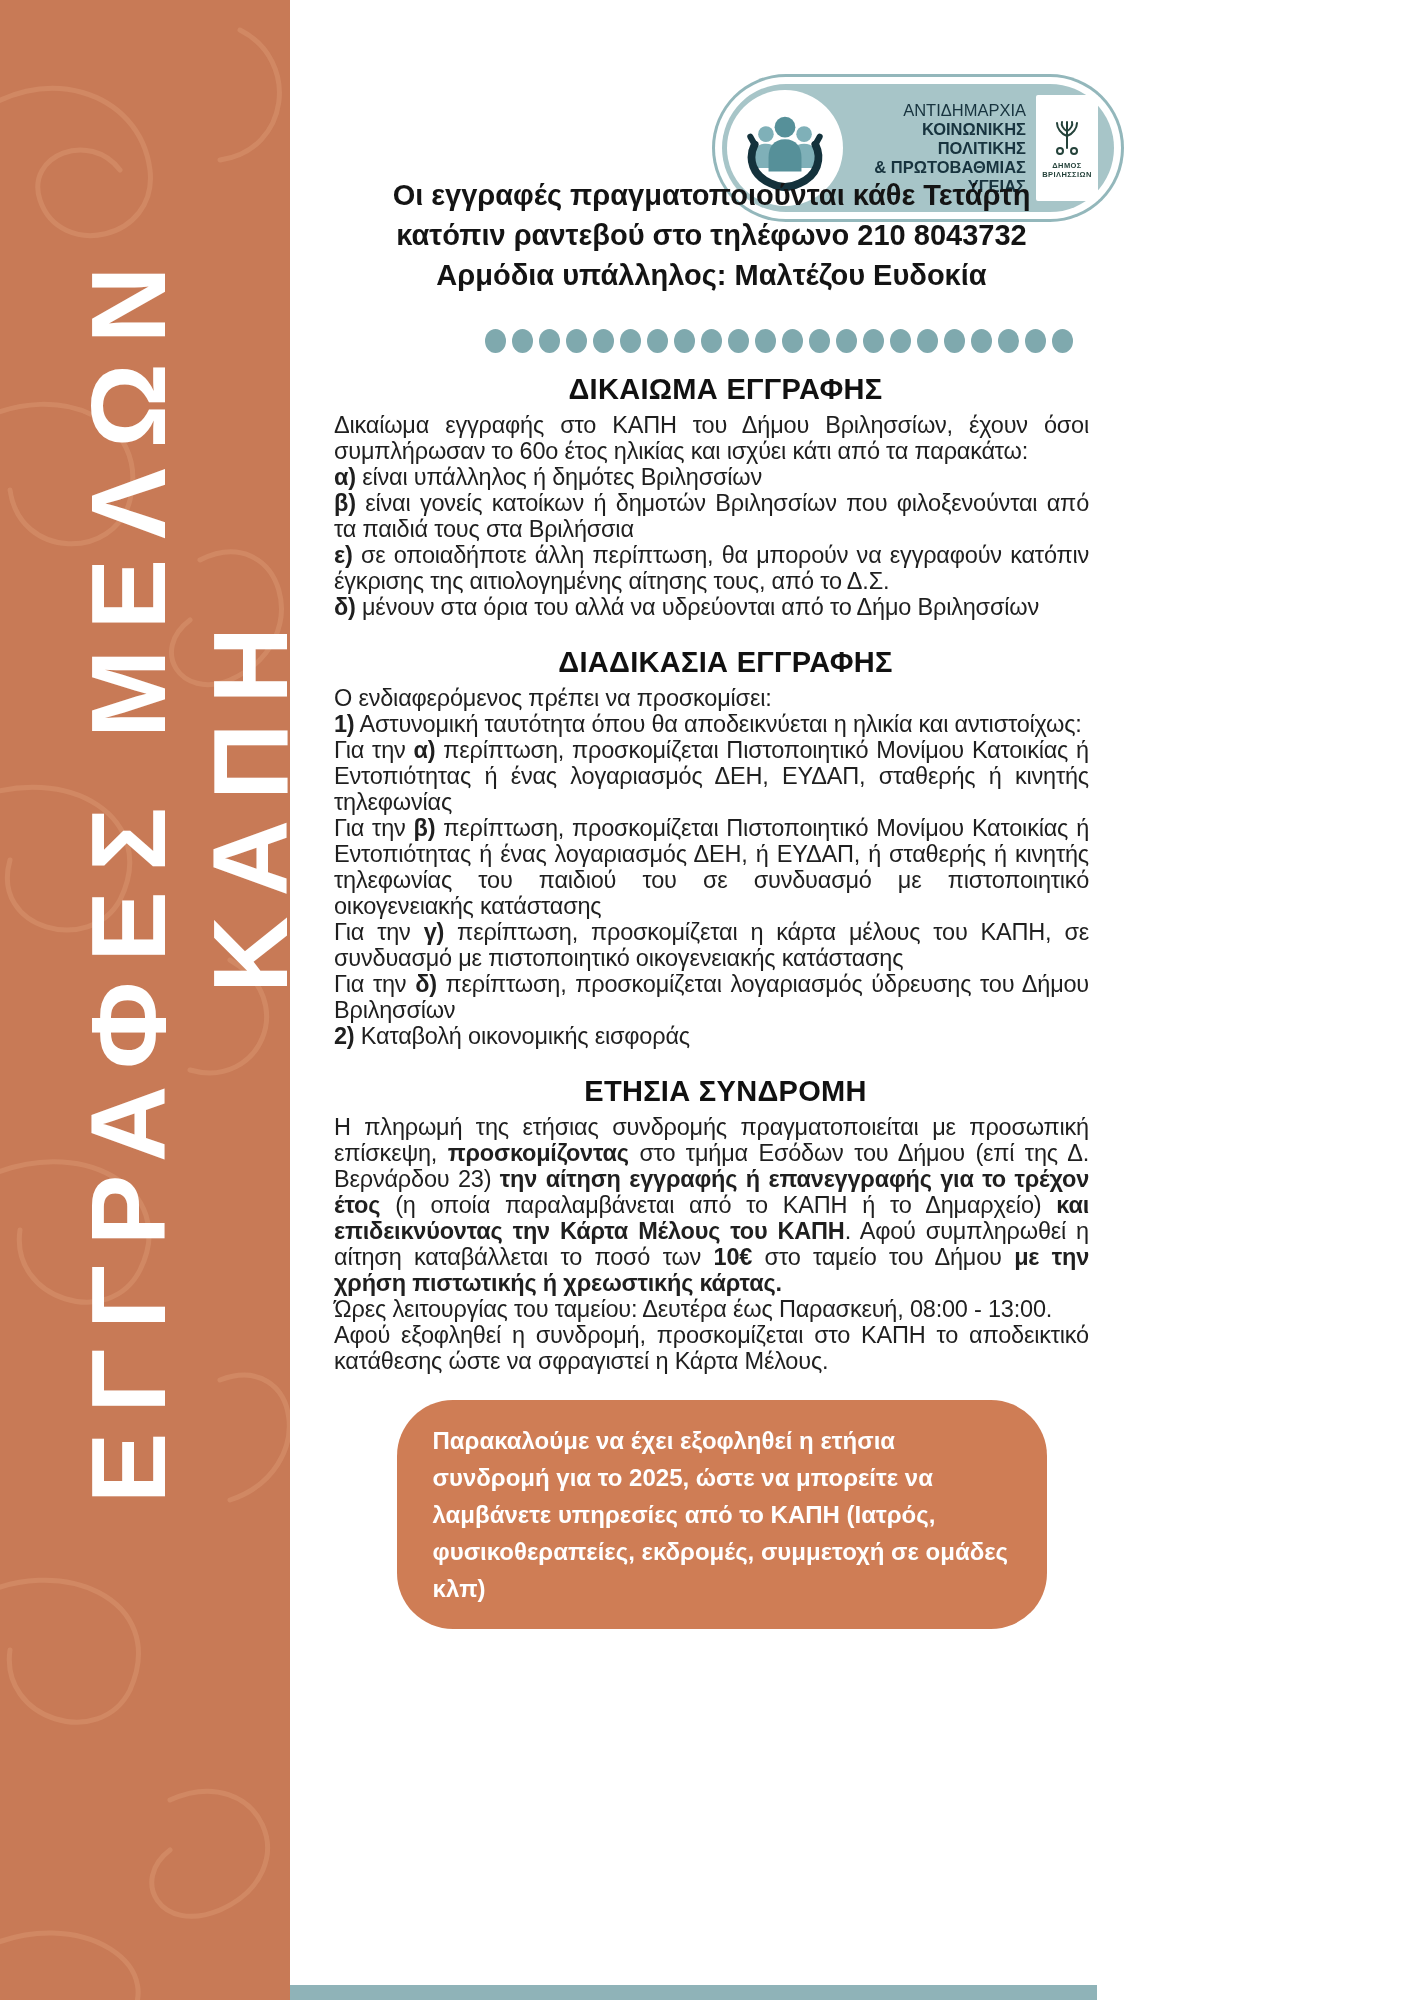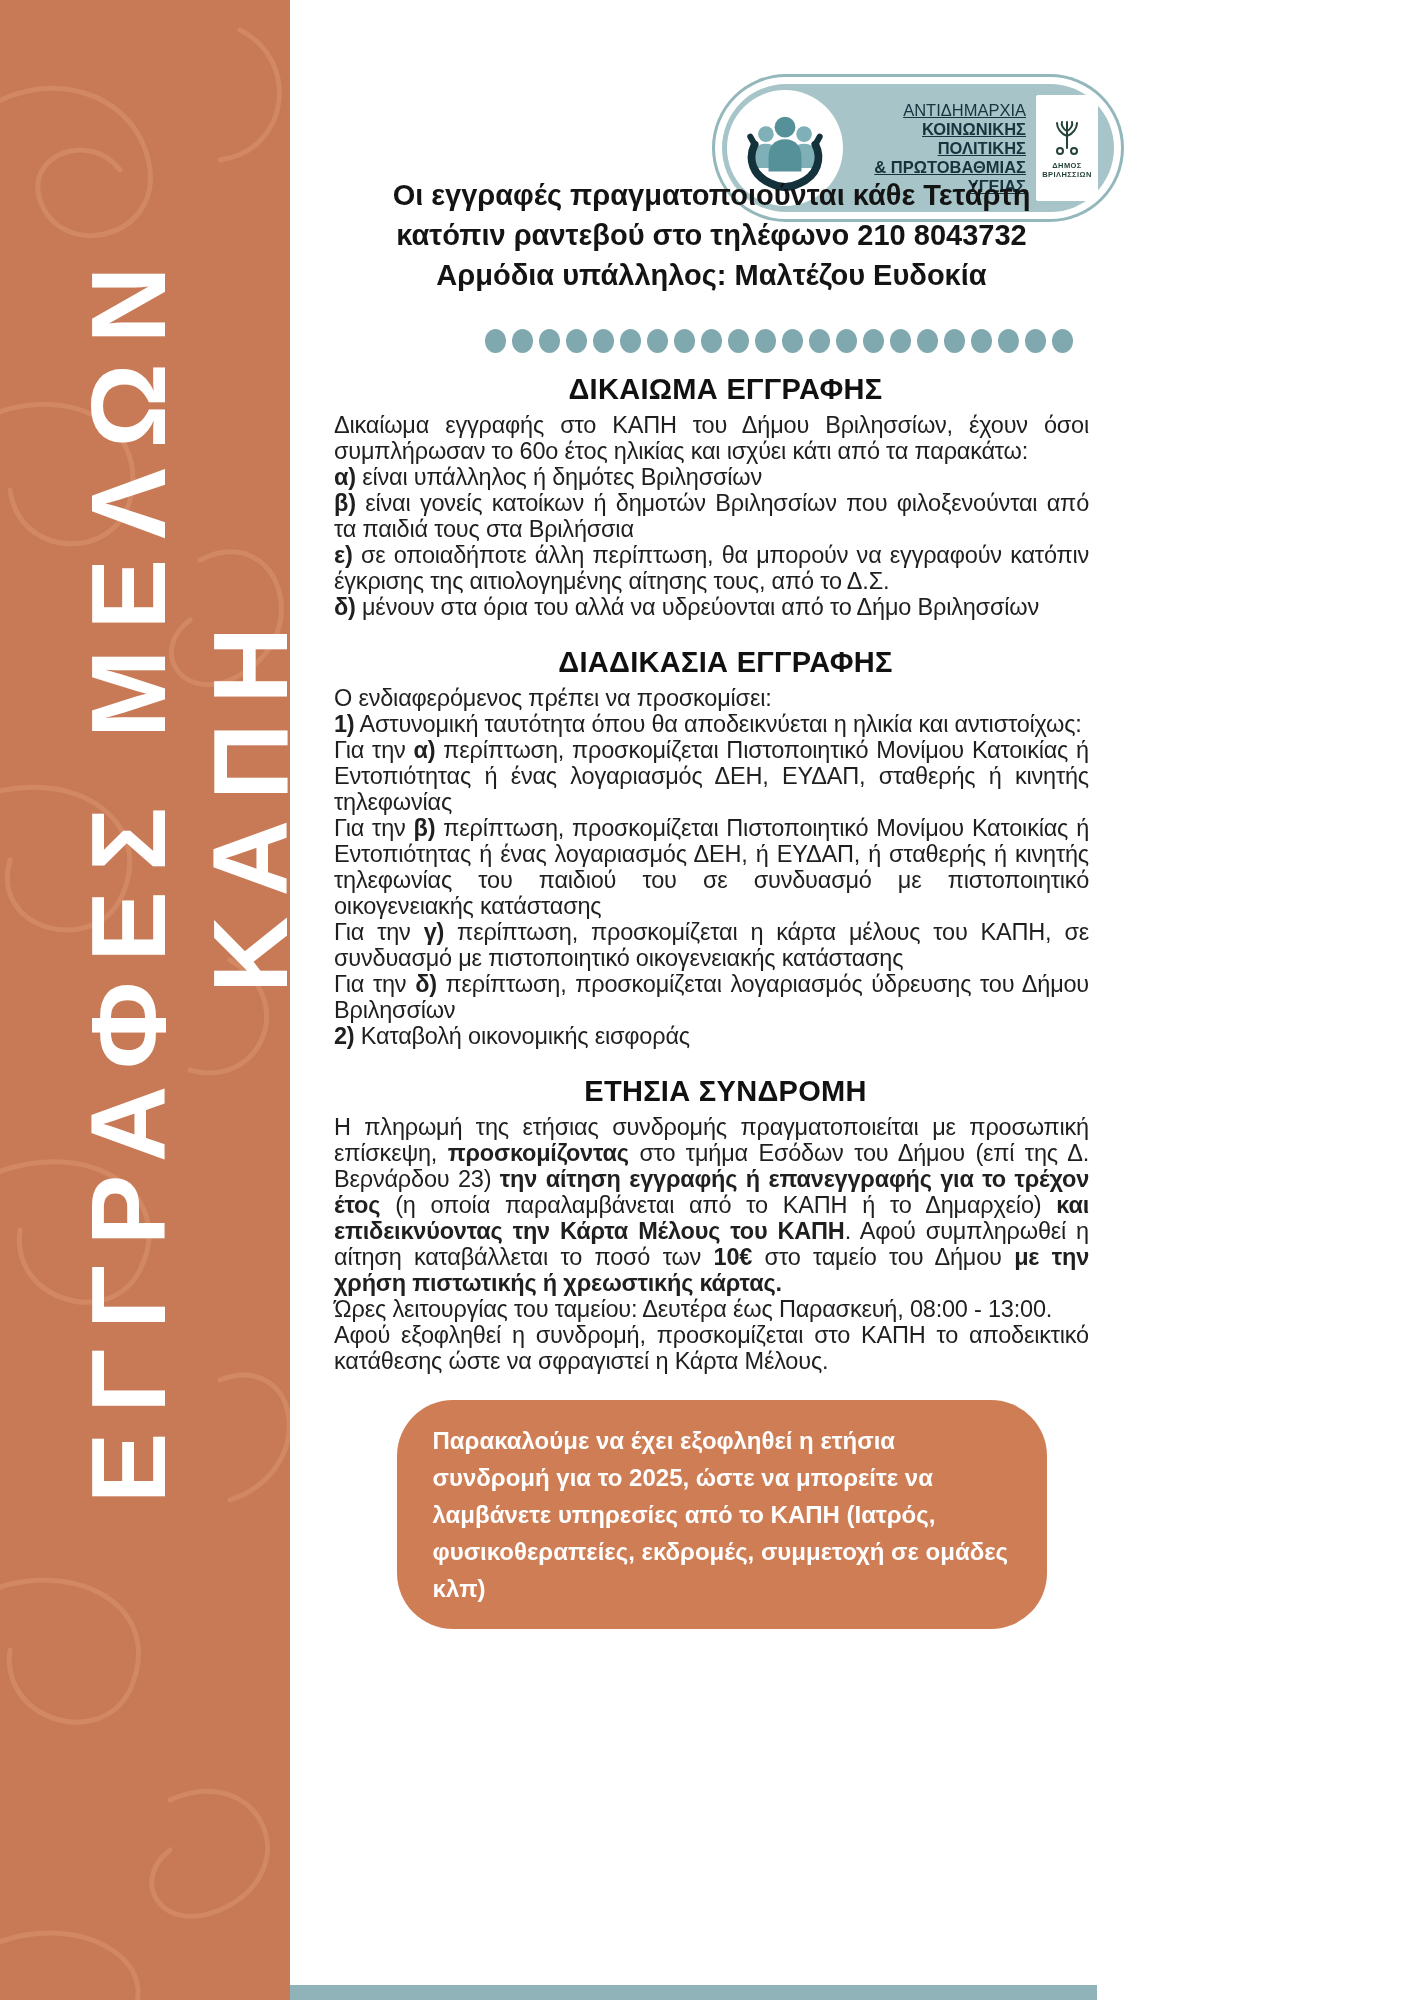--- a/index.html
+++ b/index.html
@@ -31,21 +31,21 @@
   }
   .logo-circle{
     width:116px;height:116px;border-radius:50%;background:#ffffff;
     flex:0 0 auto;display:flex;align-items:center;justify-content:center;overflow:hidden;
   }
   .logo-circle svg{width:104px;height:104px;}
   .logo-dept{
     flex:1 1 auto;text-align:right;color:#17333e;
     font-size:16.5px;line-height:19px;padding:0 10px 0 4px;
   }
-  .dept-line{font-weight:500;text-decoration:underline;}
+  .dept-line{font-weight:500;}
   .dept-line.bold{font-weight:700;}
   .logo-emblem{
     flex:0 0 auto;width:62px;height:106px;background:#ffffff;border-radius:2px;
     display:flex;flex-direction:column;align-items:center;justify-content:center;
     color:#24423a;font-weight:700;font-size:7.5px;line-height:9px;letter-spacing:.4px;
     text-align:center;
   }
   .logo-emblem svg{width:40px;height:40px;margin-bottom:3px;}
   
   .content{

